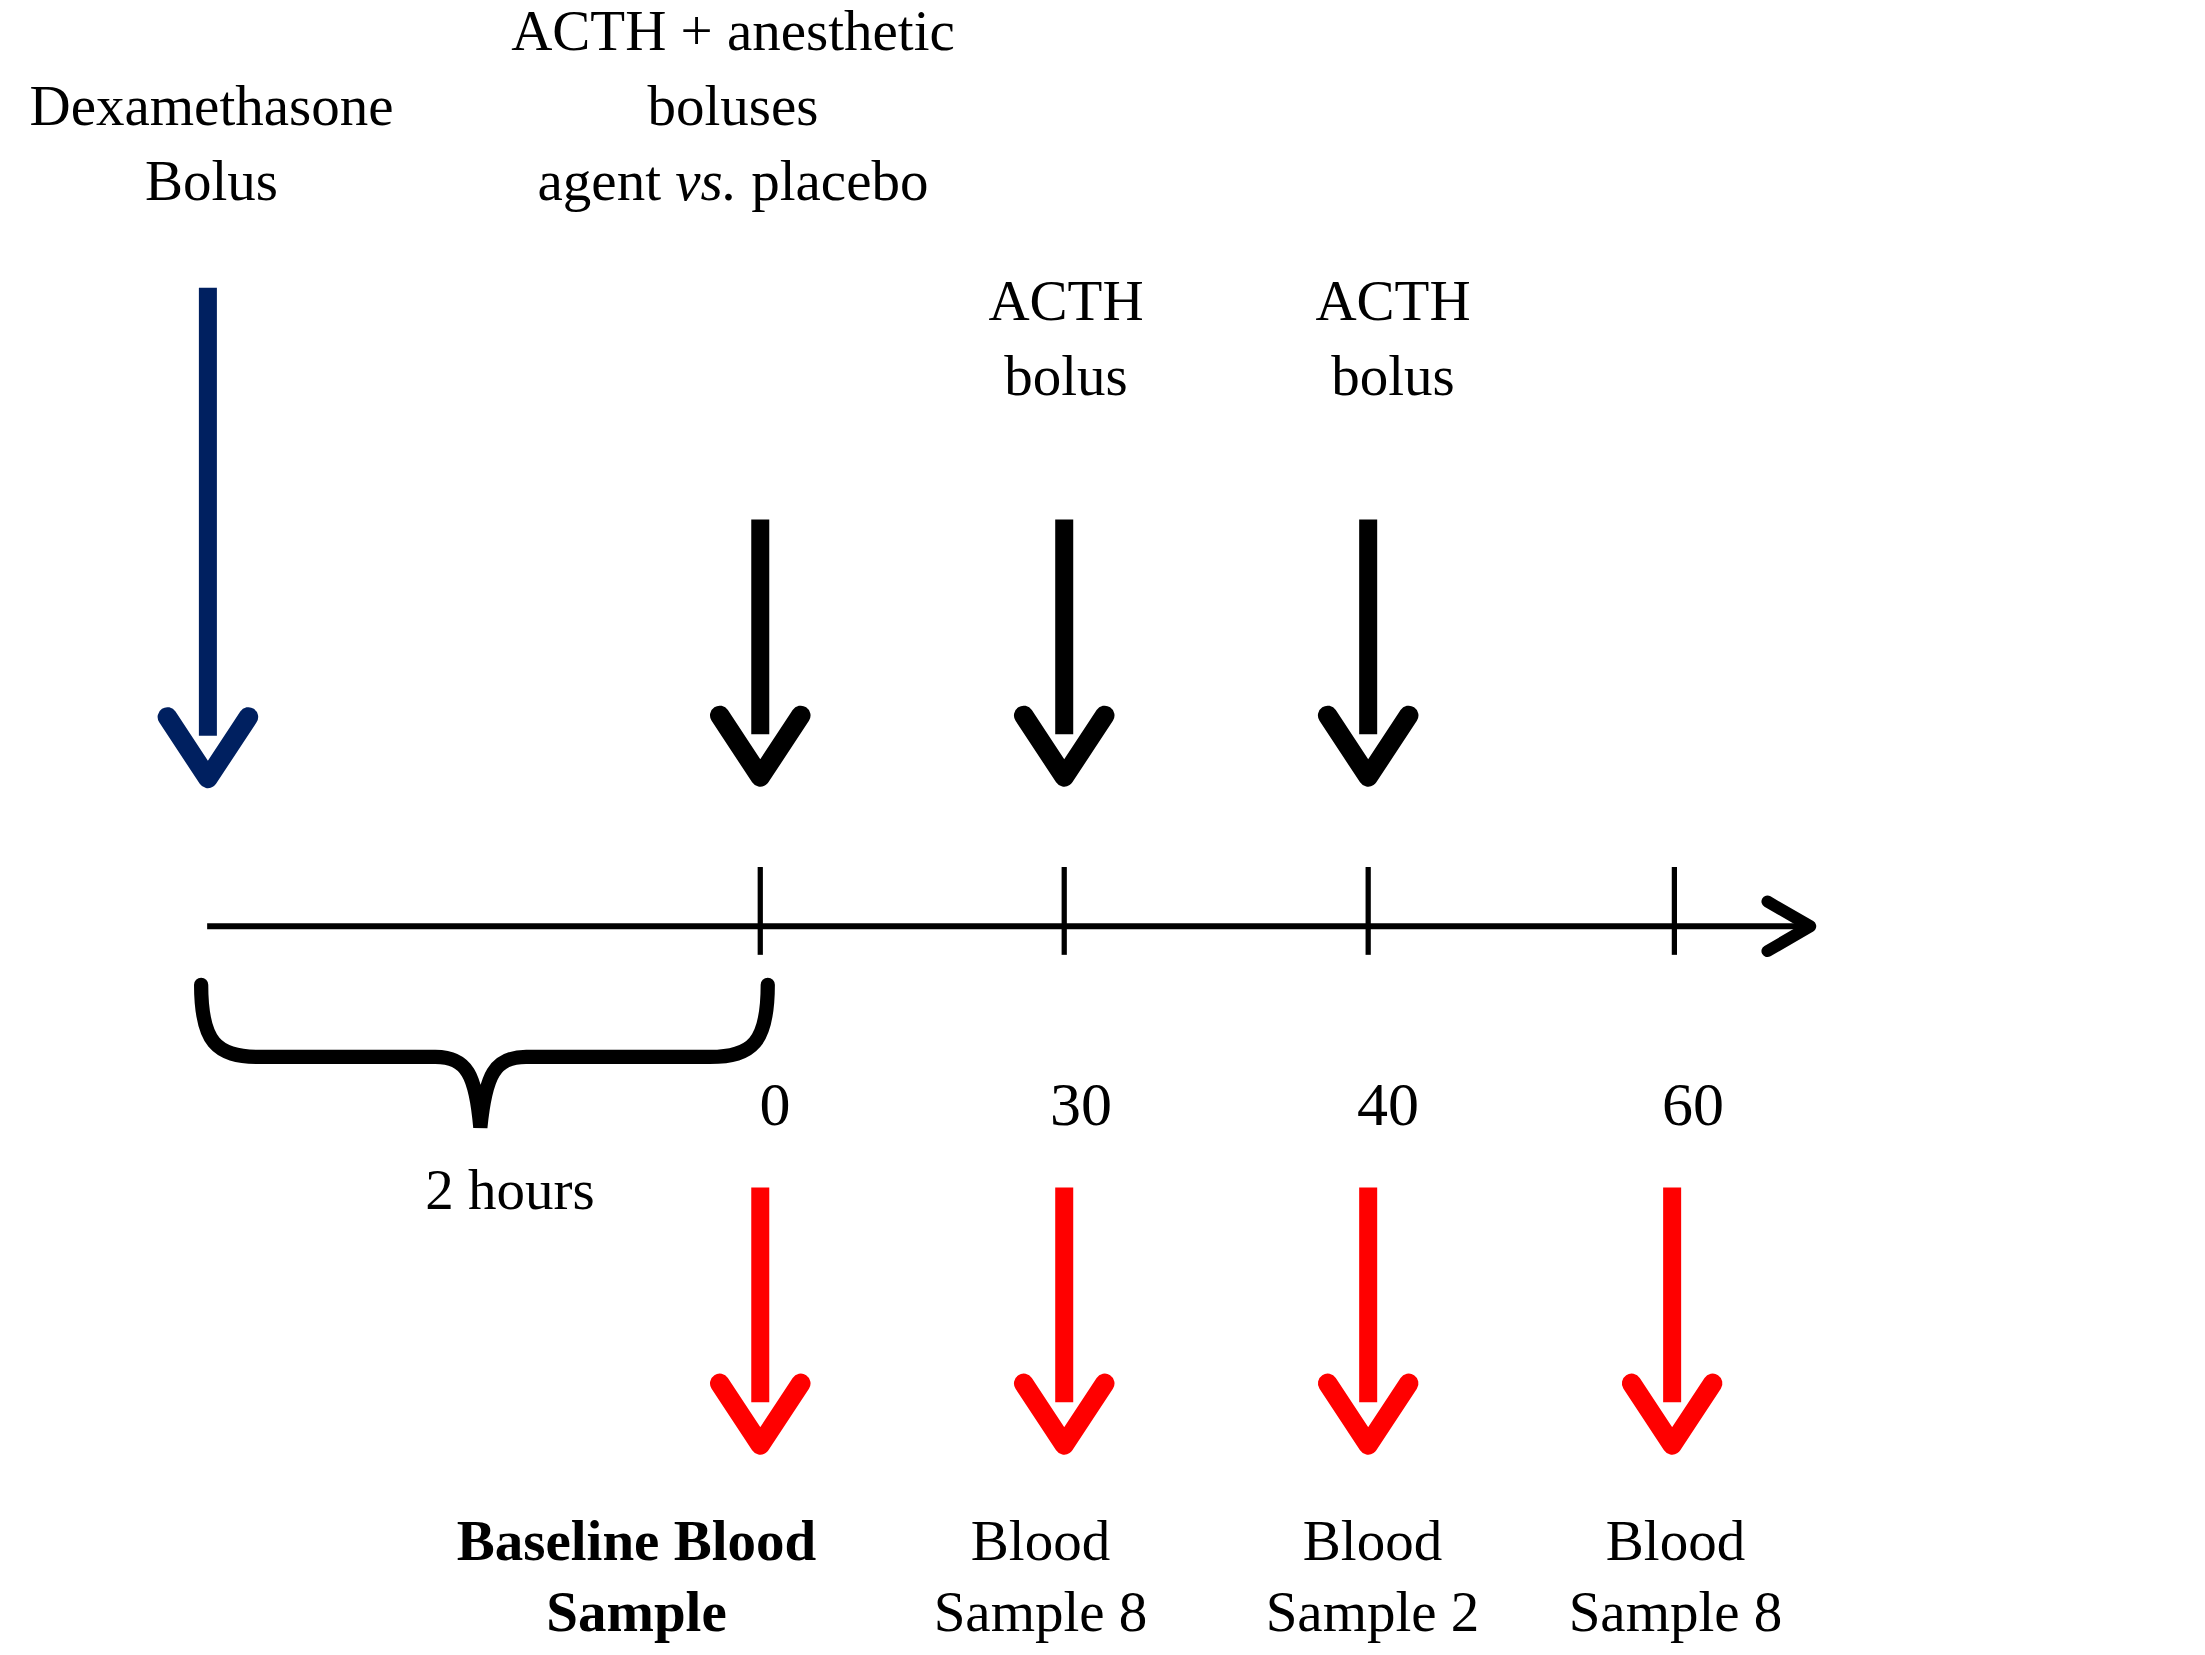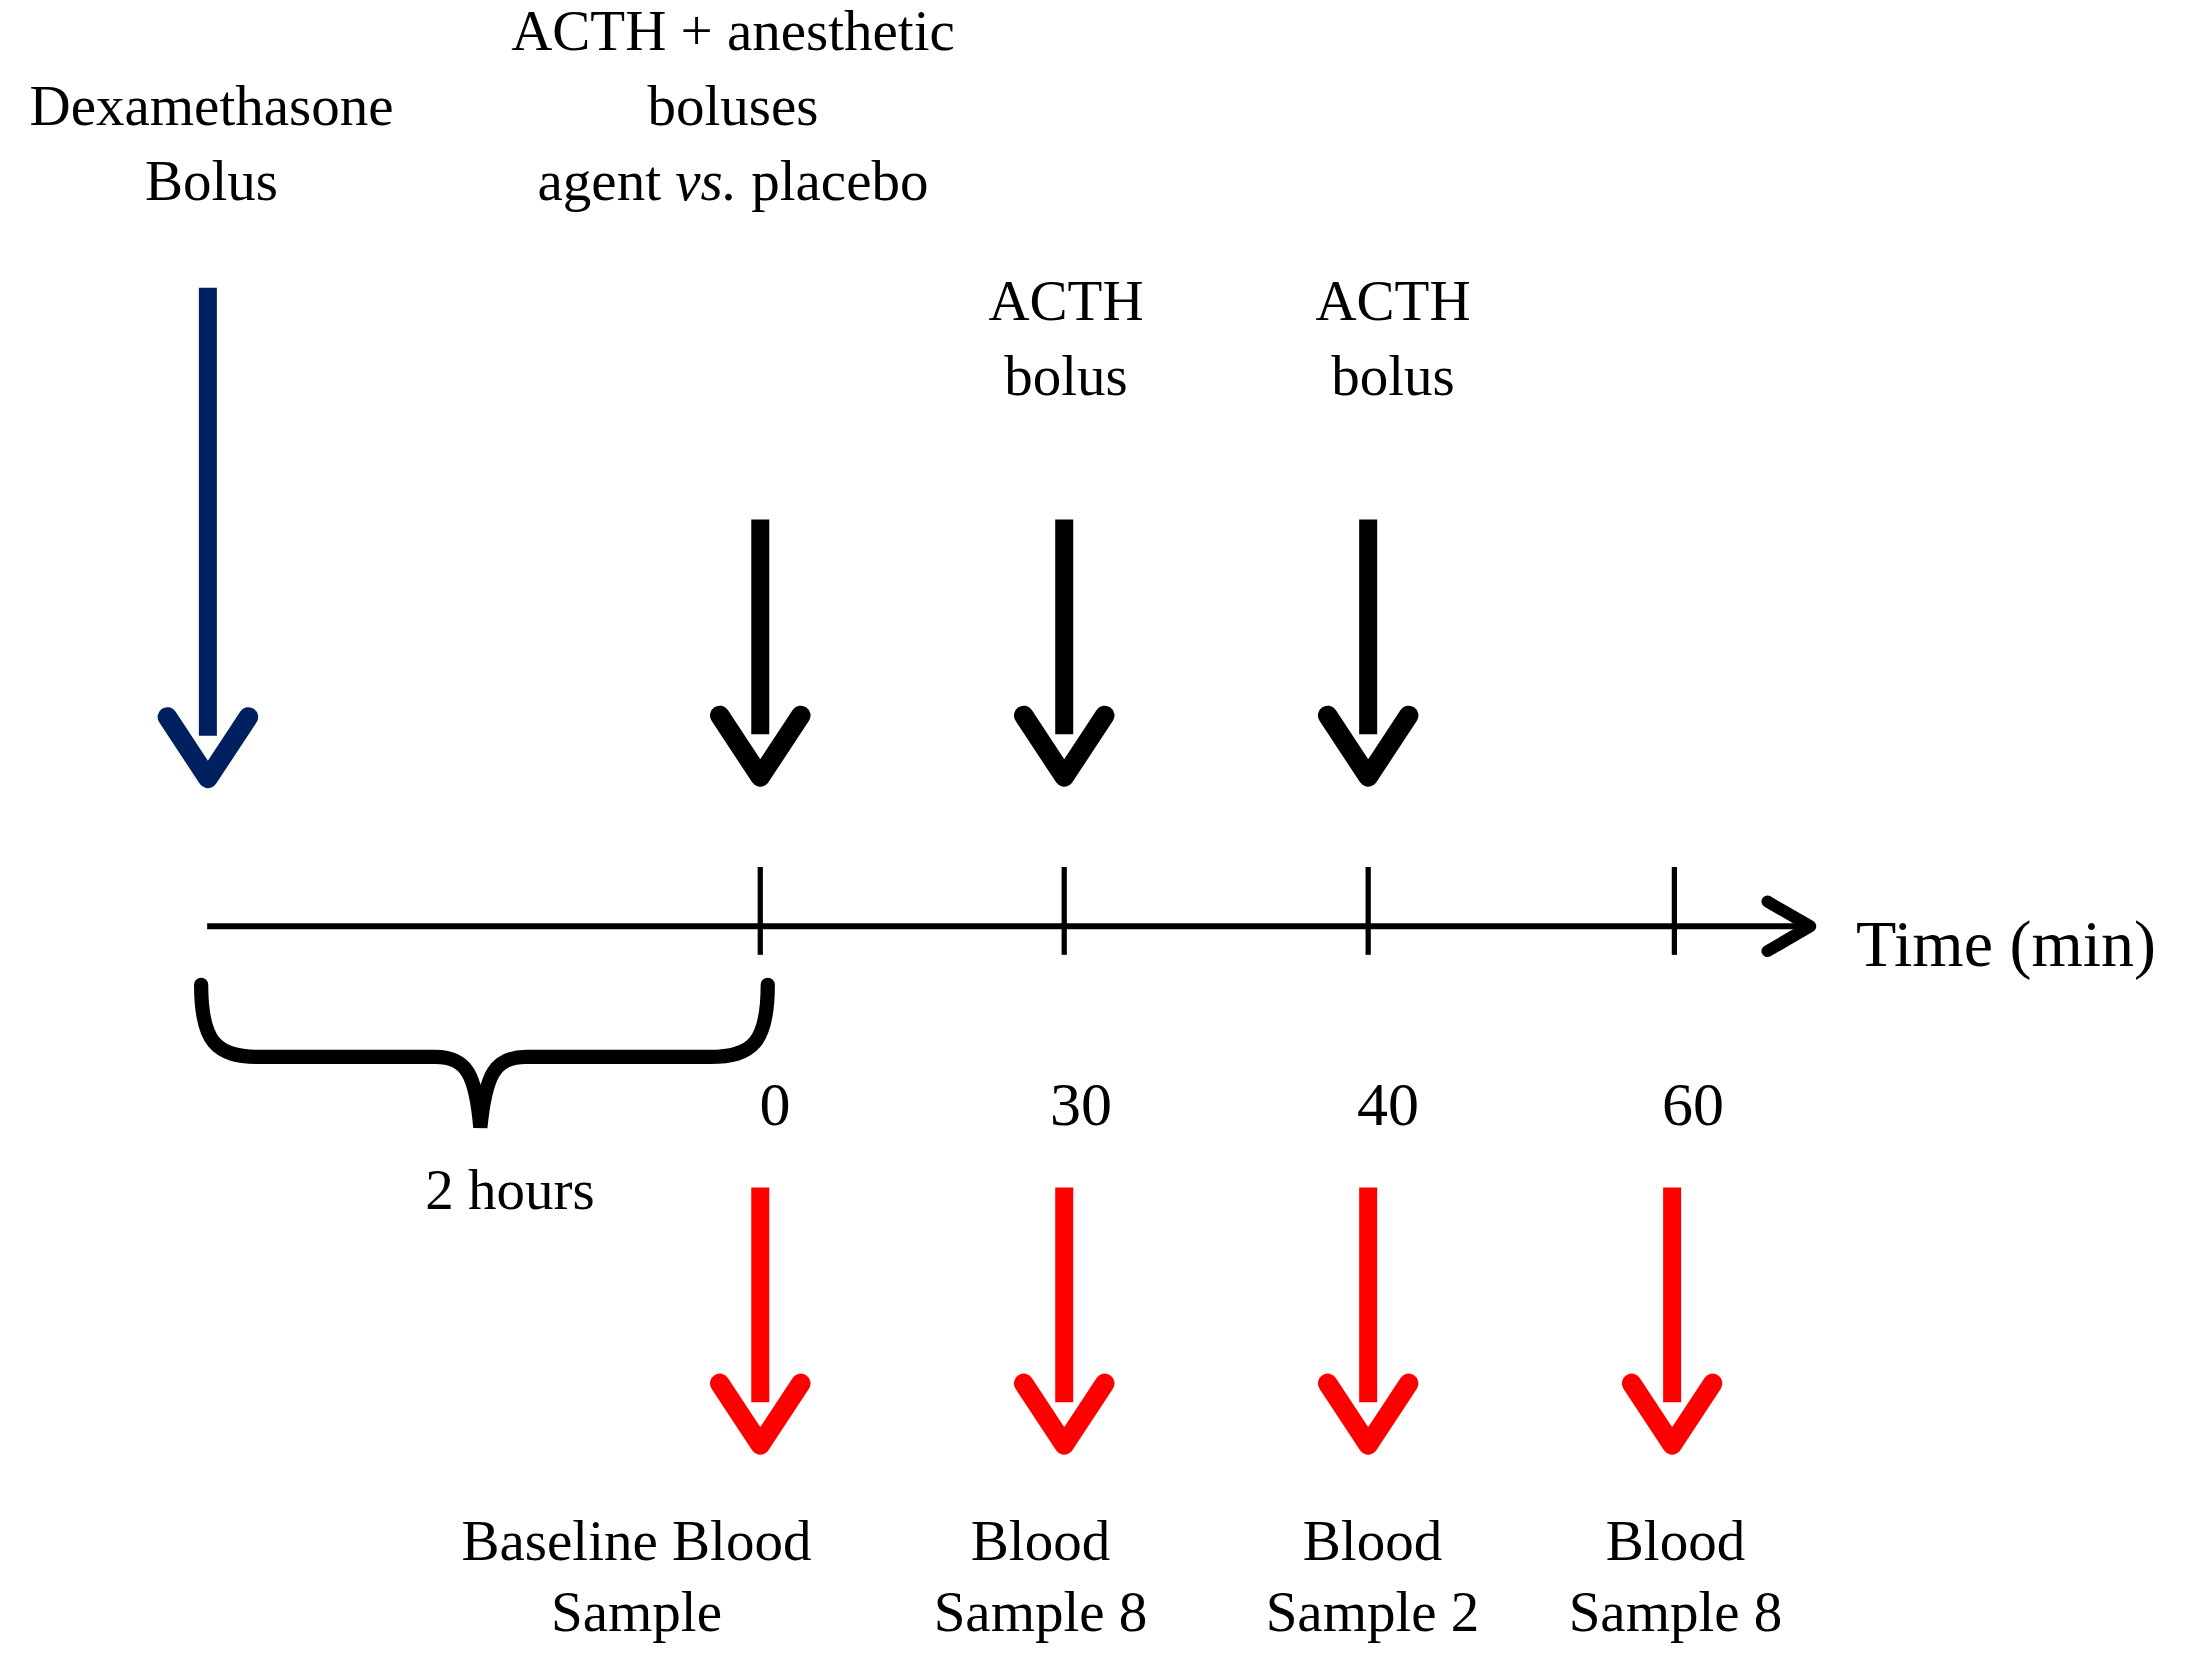--- a/index.html
+++ b/index.html
@@ -32,21 +32,21 @@
   .tick-label.t0 { left: 685px; }
   .tick-label.t30 { left: 991px; }
   .tick-label.t60 { left: 1298px; }
   .tick-label.t90 { left: 1603px; }
 
   .hours-label { left: 285px; top: 1158px; width: 450px; font-size: 57px; line-height: 63px; }
   .time-label  { position: absolute; left: 1856px; top: 910px;
                  font-size: 66px; line-height: 68px; white-space: nowrap; }
 
   .sample-label { line-height: 71px; top: 1505px; }
-  .baseline-label { left: 374px;  width: 525px; }
+  .baseline-label { left: 374px;  width: 525px; font-weight: bold; }
   .s1-label { left: 778px; width: 525px; }
   .s2-label { left: 1110px; width: 525px; }
   .s3-label { left: 1413px; width: 525px; }
 
   svg .shaft { stroke-width: 24; stroke-linecap: butt; }
   svg .head  { stroke-width: 26; stroke-linecap: round; stroke-linejoin: round; fill: none; }
   svg .navy  { stroke: var(--c-navy, #002060); }
   svg .red   { stroke: var(--c-red, #ff0000); }
   svg .blk   { stroke: var(--c-axis, #000000); }
 </style>
@@ -119,21 +119,20 @@
   <div class="lbl bolus30-label">
     <span class="ln">ACTH</span>
     <span class="ln">bolus</span>
   </div>
 
   <div class="lbl bolus60-label">
     <span class="ln">ACTH</span>
     <span class="ln">bolus</span>
   </div>
 
-  <div class="time-label">Time (min)</div>
 
   <div class="tick-label t0">0</div>
   <div class="tick-label t30">30</div>
   <div class="tick-label t60">40</div>
   <div class="tick-label t90">60</div>
 
   <div class="lbl hours-label">2 hours</div>
 
   <div class="lbl sample-label baseline-label">
     <span class="ln">Baseline Blood</span>

